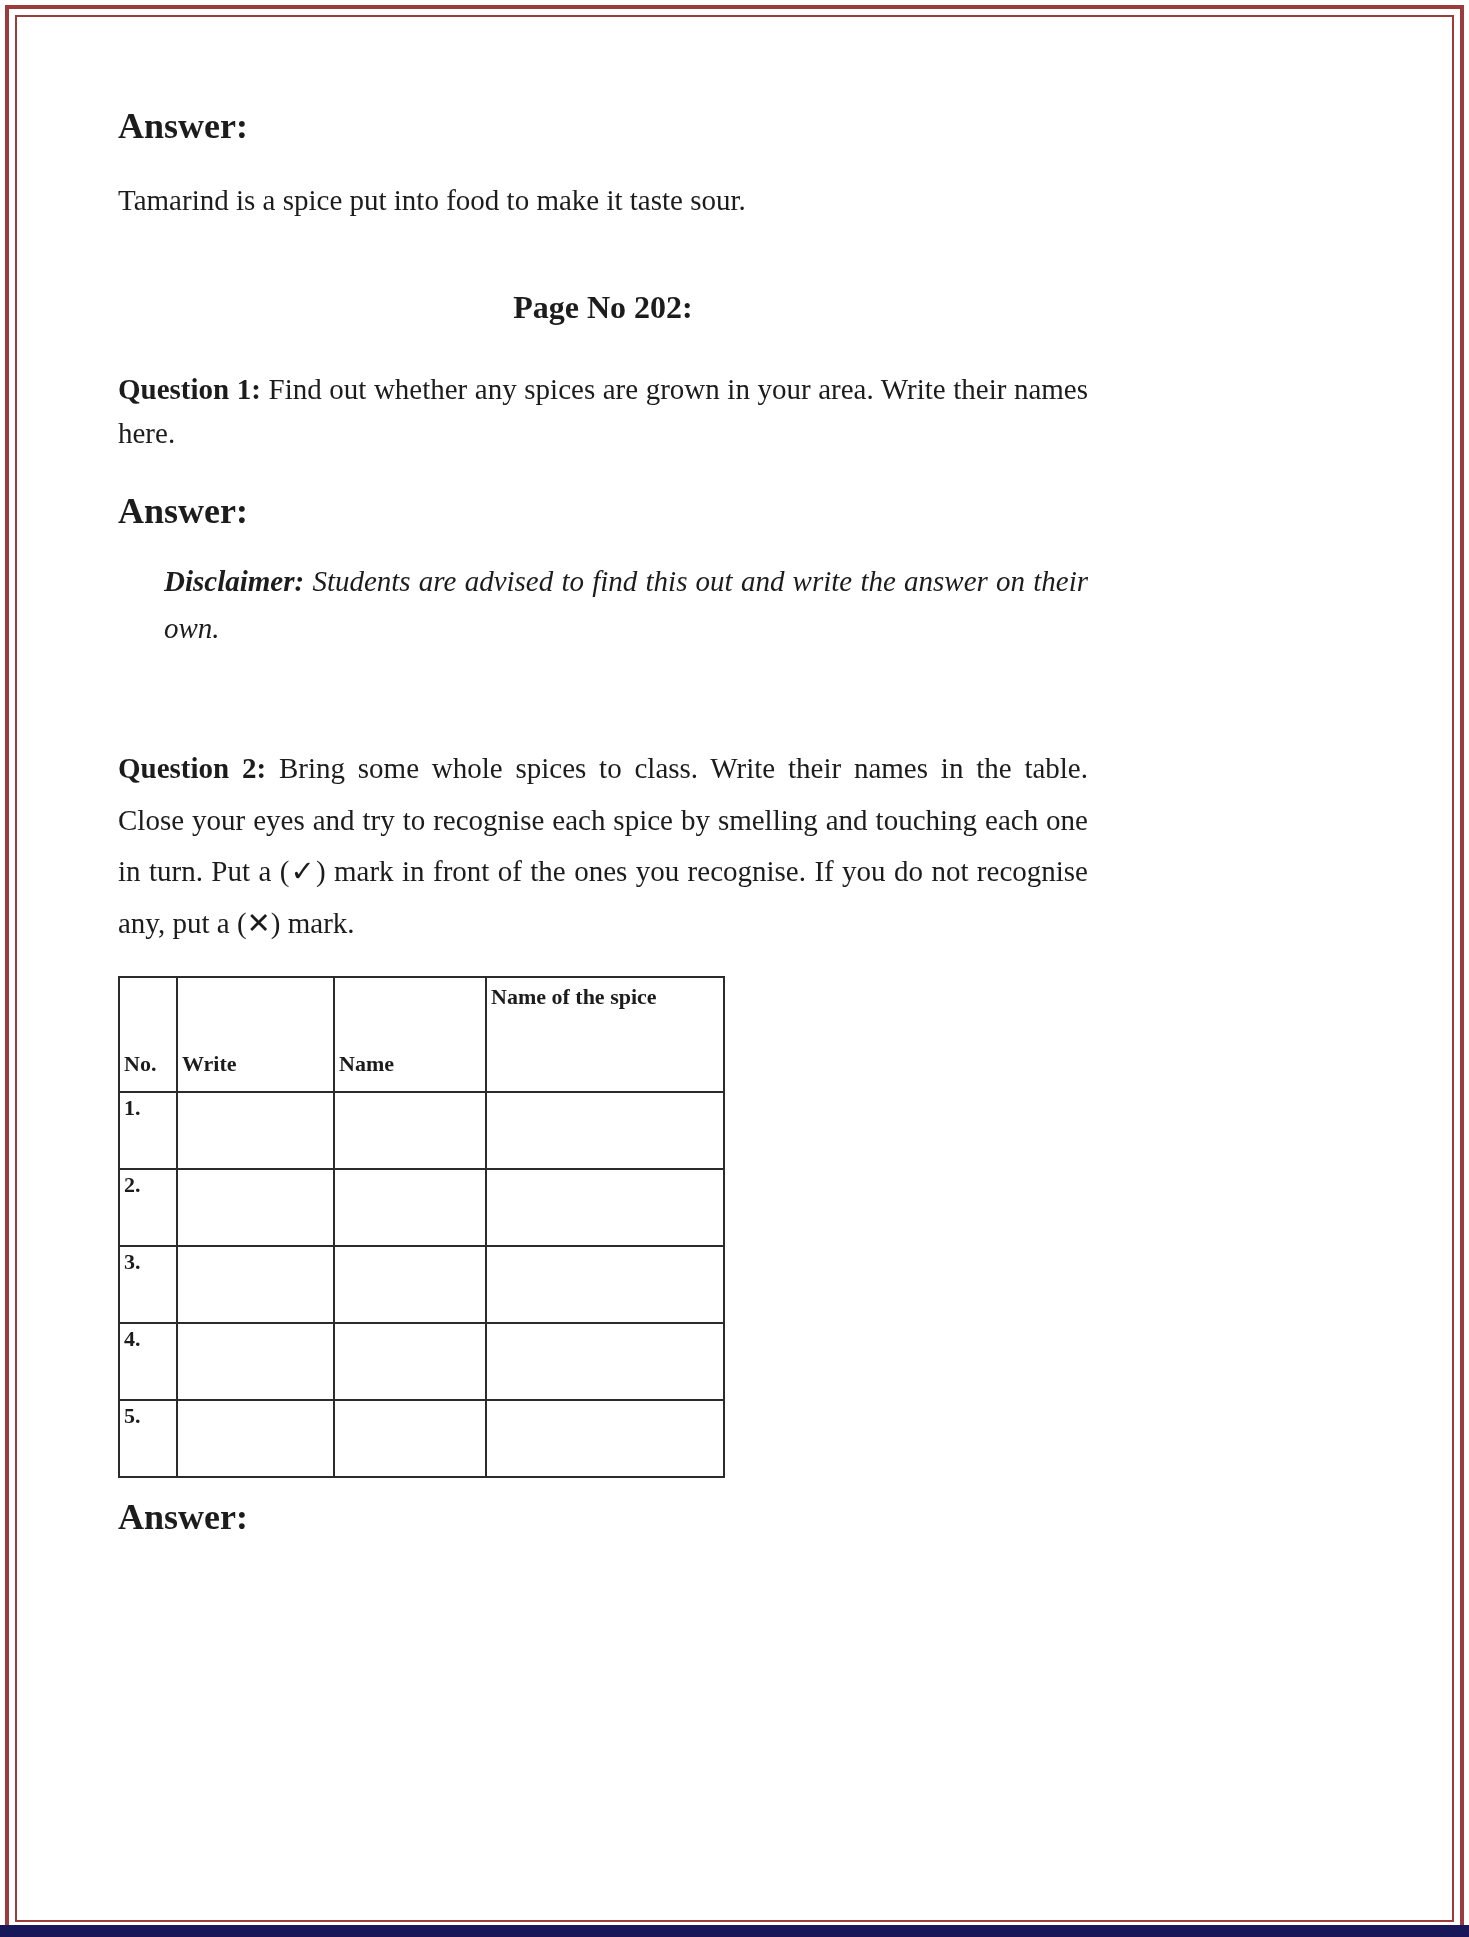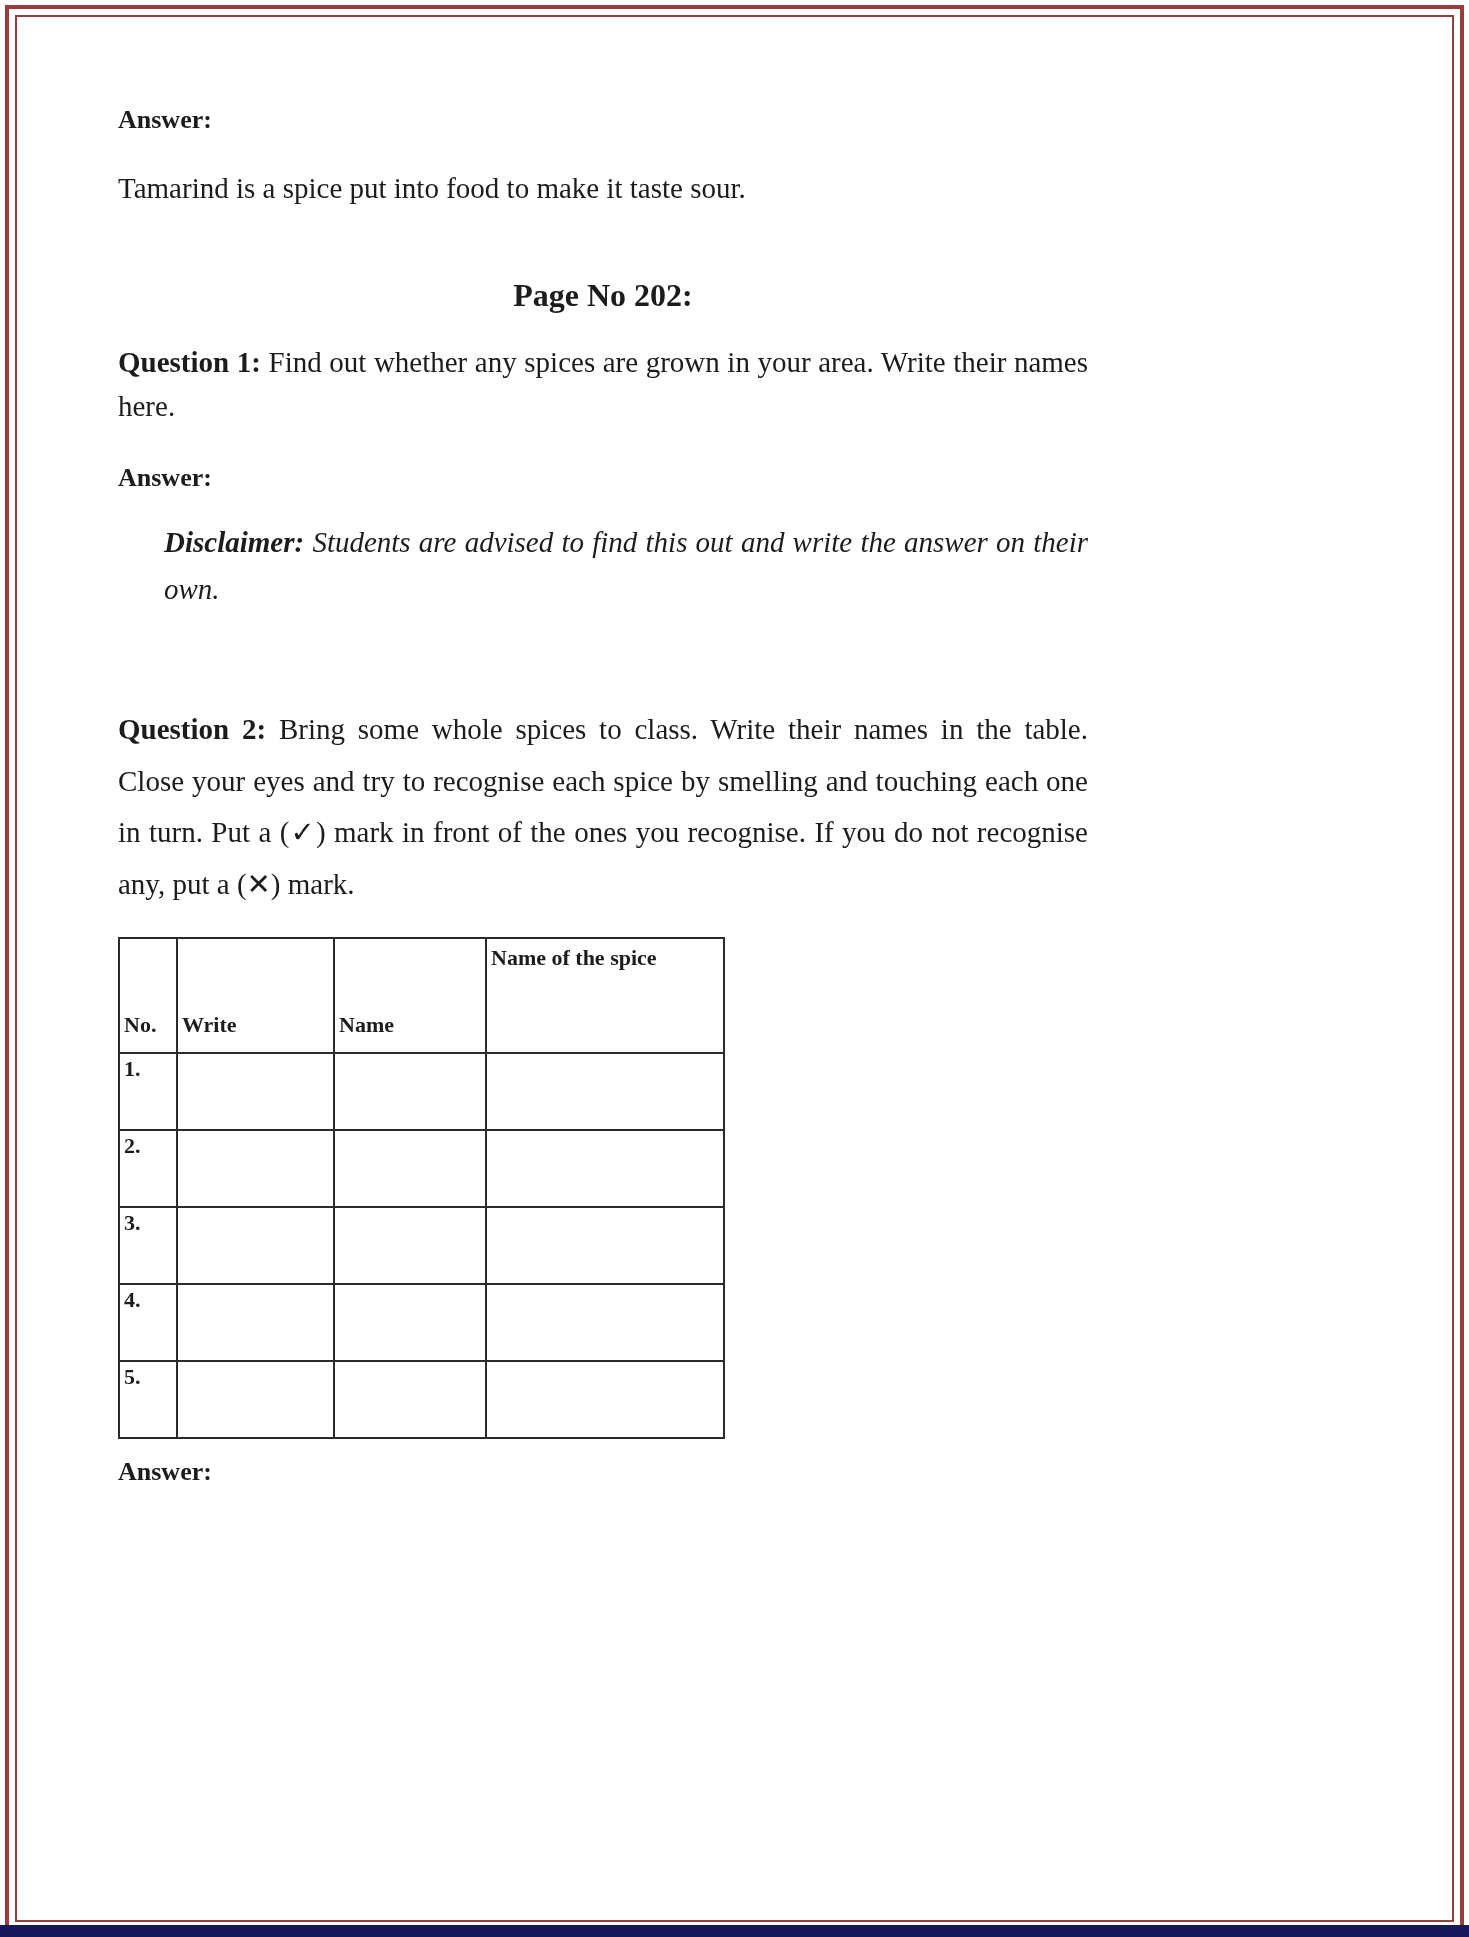--- a/index.html
+++ b/index.html
@@ -25,31 +25,31 @@
   .footer-bar {
     position: absolute; left: 0; right: 0; bottom: 0;
     height: 12px;
     background: var(--footer_bar, #17175a);
   }
   .content {
     position: absolute;
     left: 118px; top: 105px;
     width: 970px;
   }
-  .label { font-weight: bold; font-size: 26px; }
+  .label { font-weight: bold; font-size: 36px; }
   .para { line-height: 1.55; text-align: justify; }
   .para .label { font-size: 29px; }
   .answer-line { margin-top: 32px; line-height: 1.5; }
   .page-heading {
     margin-top: 66px;
     text-align: center;
     font-weight: bold;
     font-size: 32px;
   }
-  .q1 { margin-top: 26px; }
+  .q1 { margin-top: 41px; }
   .answer2 { margin-top: 34px; }
   .disclaimer { margin-top: 26px; font-style: italic; line-height: 1.6; margin-left: 46px; }
   .disclaimer .label { font-style: italic; }
   .q2 { margin-top: 92px; line-height: 1.78; }
   .spice-table {
     margin-top: 26px;
     border-collapse: collapse;
     table-layout: fixed;
     width: 605px;
   }

